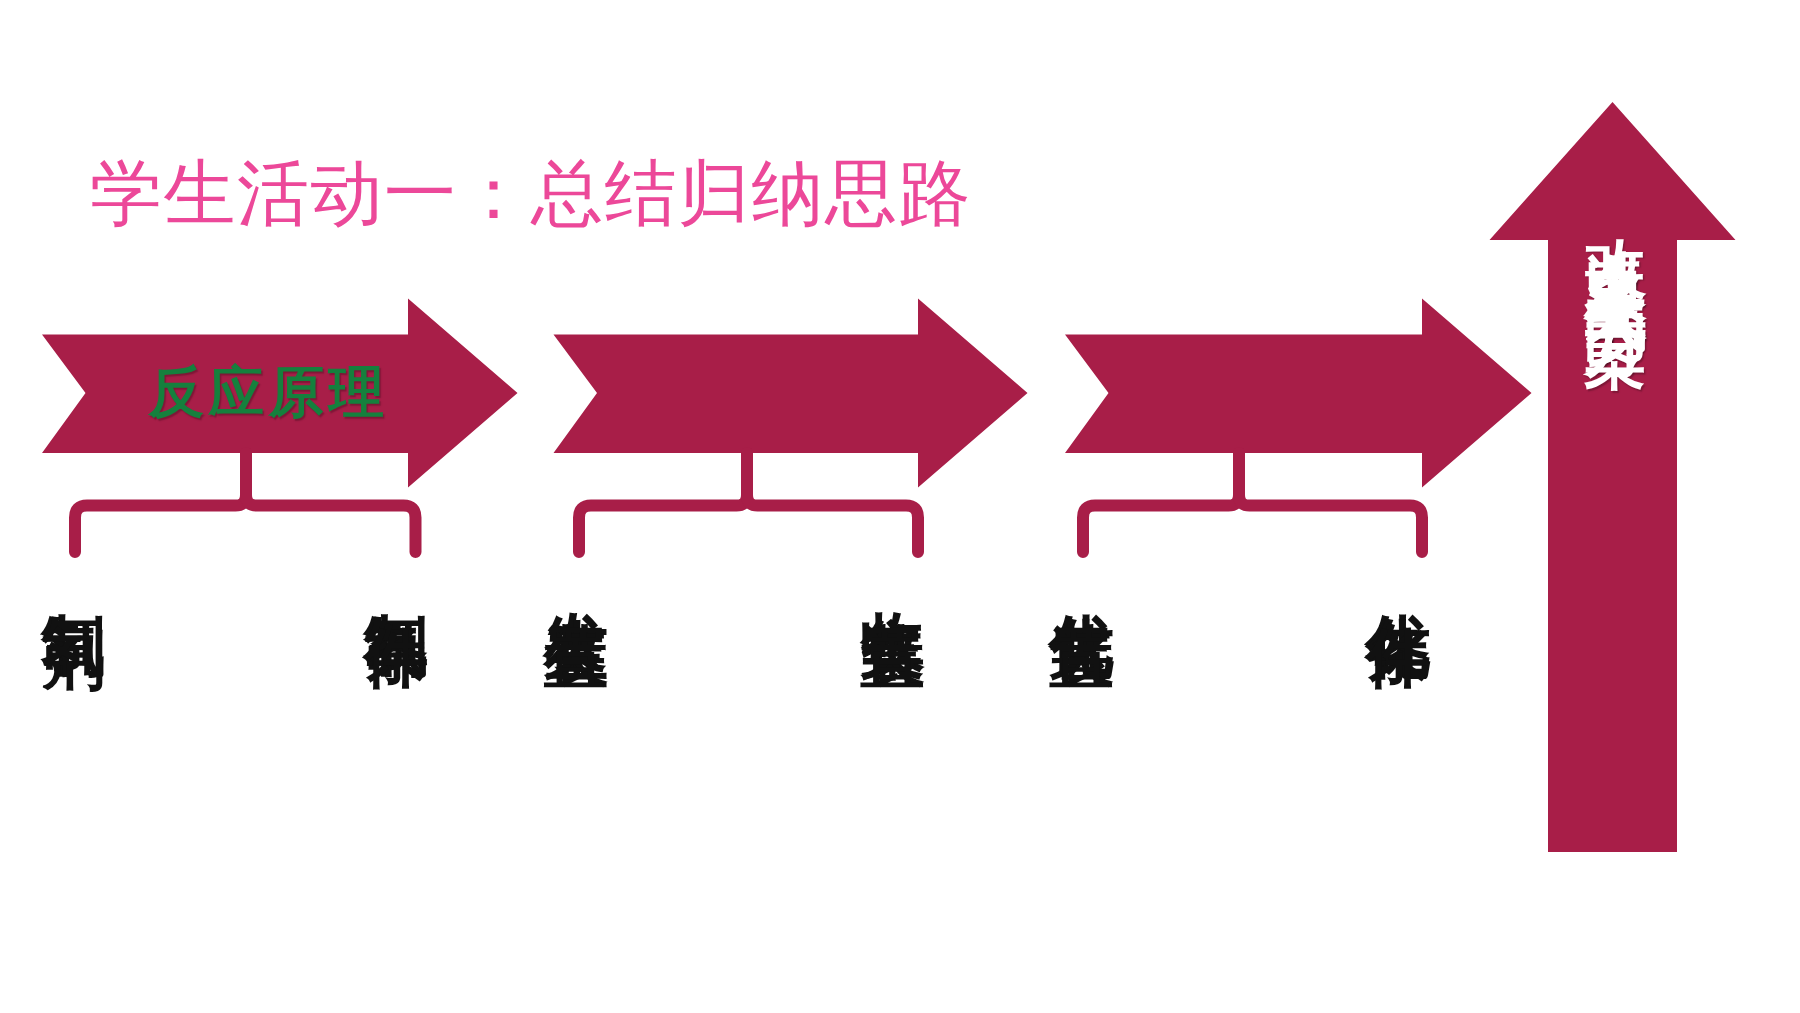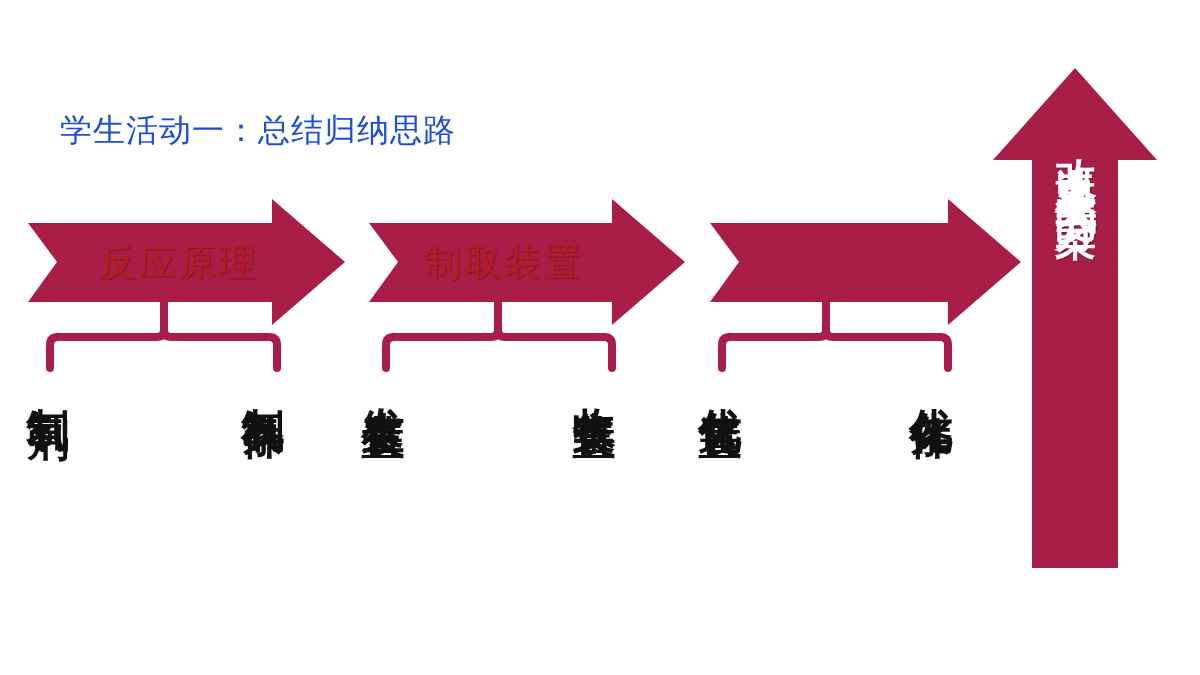--- a/index.html
+++ b/index.html
@@ -17,44 +17,44 @@
     height: 675px;
     background: #ffffff;
     overflow: hidden;
   }
 
   
   #slide-title {
     position: absolute;
     left: 60px;
     top: 101px;
-    font-size: 32px;
+    font-size: 48px;
     line-height: 58px;
     letter-spacing: 1px;
-    color: #1d4ed8;
+    color: #ec4899;
     white-space: nowrap;
     font-family: "Liberation Serif", "DejaVu Serif", serif;
   }
 
   
   #graphics {
     position: absolute;
     left: 0;
     top: 0;
     width: 1200px;
     height: 675px;
   }
 
   
   .arrow-caption {
     position: absolute;
-    color: #b91c1c;
+    color: #15803d;
     font-size: 37px;
     line-height: 37px;
-    font-weight: normal;
+    font-weight: bold;
     letter-spacing: 3px;
     white-space: nowrap;
     font-family: "Liberation Serif", "DejaVu Serif", serif;
     text-shadow: 1px 1px 1px rgba(0,0,0,0.25);
   }
   #arrow-caption-0 { left: 99px;  top: 244px; }
   #arrow-caption-1 { left: 424px; top: 244px; }
   #arrow-caption-2 { left: 778px; top: 244px; }
 
   
@@ -124,21 +124,20 @@
 
     <g fill="none" stroke="#A81E48" stroke-width="8" stroke-linecap="round">
       <path d="M 722,368 L 722,345 Q 722,337 730,337 L 819,337 Q 826,337 826,330 L 826,302"></path>
       <path d="M 826,302 L 826,330 Q 826,337 833,337 L 940,337 Q 948,337 948,345 L 948,368"></path>
     </g>
 
     <path fill="#A81E48" d="M 1075,68 L 1157,160 L 1118,160 L 1118,568 L 1032,568 L 1032,160 L 993,160 Z"></path>
   </svg>
 
   <div class="arrow-caption" id="arrow-caption-0">反应原理</div>
-  <div class="arrow-caption" id="arrow-caption-1">制取装置</div>
 
   <div id="vertical-arrow-caption">改造火星大气的方案</div>
 
   <div class="branch-label" data-pos="0">制氧剂</div>
   <div class="branch-label" data-pos="1">制氧条件</div>
   <div class="branch-label" data-pos="2">发生装置</div>
   <div class="branch-label" data-pos="3">收集装置</div>
   <div class="branch-label" data-pos="4">优化装置</div>
   <div class="branch-label" data-pos="5">优化条件</div>
 

